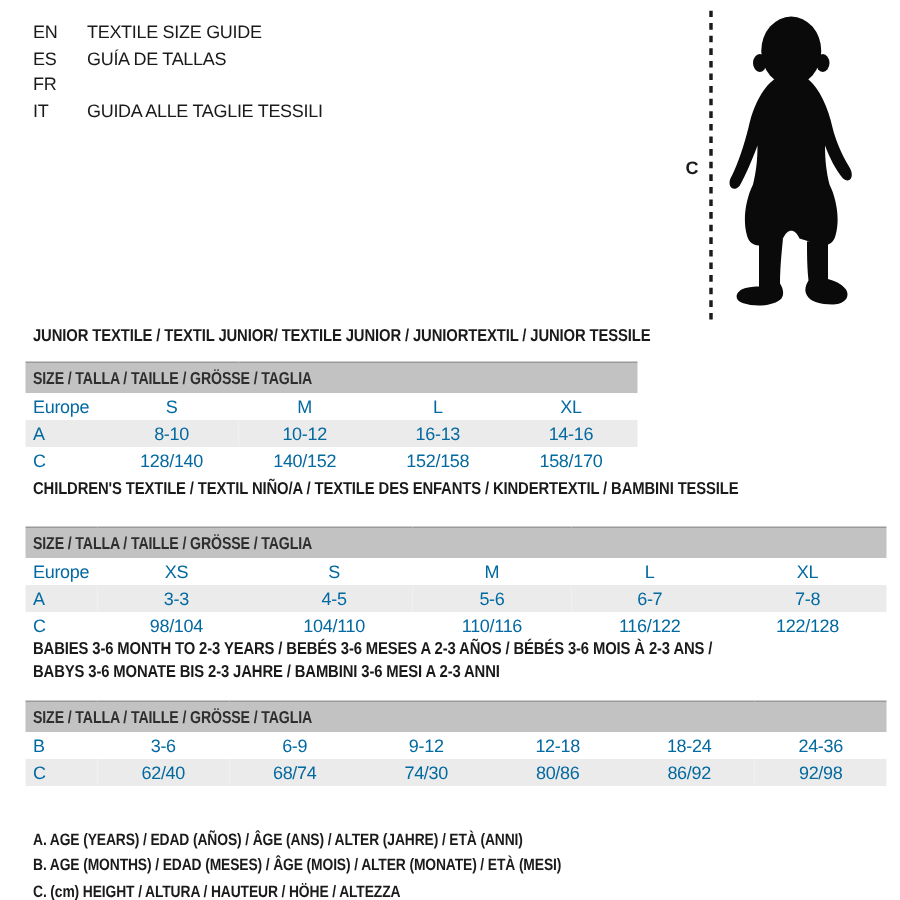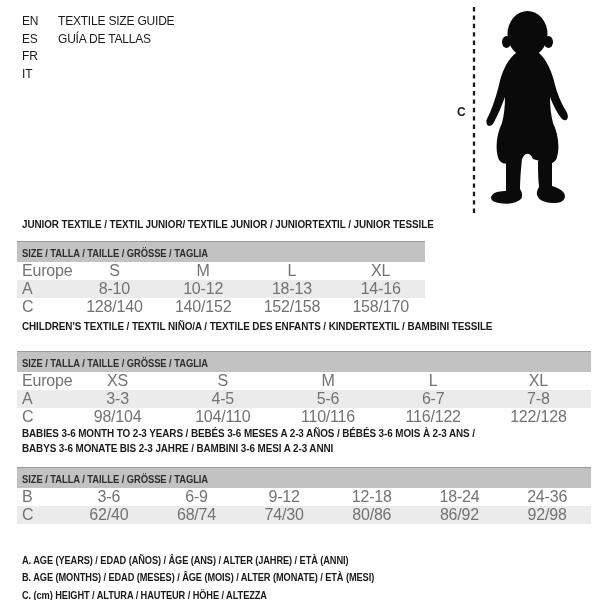--- a/index.html
+++ b/index.html
@@ -47,21 +47,21 @@
   .size-table th.bar-th {
     background:#c2c2c2; border-top:1px solid #9a9a9a;
     height:15px; text-align:left; padding:1px 0 1px 5px;
   }
   .bar-text {
     display:inline-block; font-size:11.5px; font-weight:bold; color:#2e2e2e;
     letter-spacing:-0.1px; white-space:nowrap;
     transform:scaleX(0.82); transform-origin:0 50%;
   }
   .size-table td {
-    height:18px; font-size:16px; color:#737373;
+    height:18px; font-size:12px; color:#0369a1;
     text-align:center; padding:0; letter-spacing:-0.2px;
   }
   .size-table td.rowlabel { text-align:left; padding-left:5px; }
   .size-table tr.shaded td { background:#ebebeb; }
 
   
   .legend { position:absolute; left:22px; top:552px; }
   .legend-line {
     font-size:11px; font-weight:bold; line-height:17.3px; letter-spacing:-0.1px;
     white-space:nowrap; transform:scaleX(0.84); transform-origin:0 0;
@@ -79,20 +79,21 @@
       </div>
       <div class="lang-row">
         <span class="lang-code">ES</span>
         <span class="lang-label">GUÍA DE TALLAS</span>
       </div>
       <div class="lang-row">
         <span class="lang-code">FR</span>
       </div>
       <div class="lang-row">
         <span class="lang-code">IT</span>
+        <span class="lang-label">GUIDA ALLE TAGLIE TESSILI</span>
       </div>
     </div>
 
   <div class="figure">
     <span class="c-label">C</span>
     <svg class="dash-svg" width="6" height="208">
       <line x1="3" y1="0" x2="3" y2="208" stroke="#1a1a1a" stroke-width="2.3" stroke-dasharray="4.4,4"></line>
     </svg>
     <svg class="baby-svg" width="90" height="202" viewBox="0 0 90 200">
       <g fill="#0a0a0a">
@@ -159,21 +160,21 @@
             <td class="rowlabel">Europe</td>
             <td>S</td>
             <td>M</td>
             <td>L</td>
             <td>XL</td>
           </tr>
           <tr class="shaded">
             <td class="rowlabel">A</td>
             <td>8-10</td>
             <td>10-12</td>
-            <td>18-13</td>
+            <td>16-13</td>
             <td>14-16</td>
           </tr>
           <tr>
             <td class="rowlabel">C</td>
             <td>128/140</td>
             <td>140/152</td>
             <td>152/158</td>
             <td>158/170</td>
           </tr>
         </tbody>

